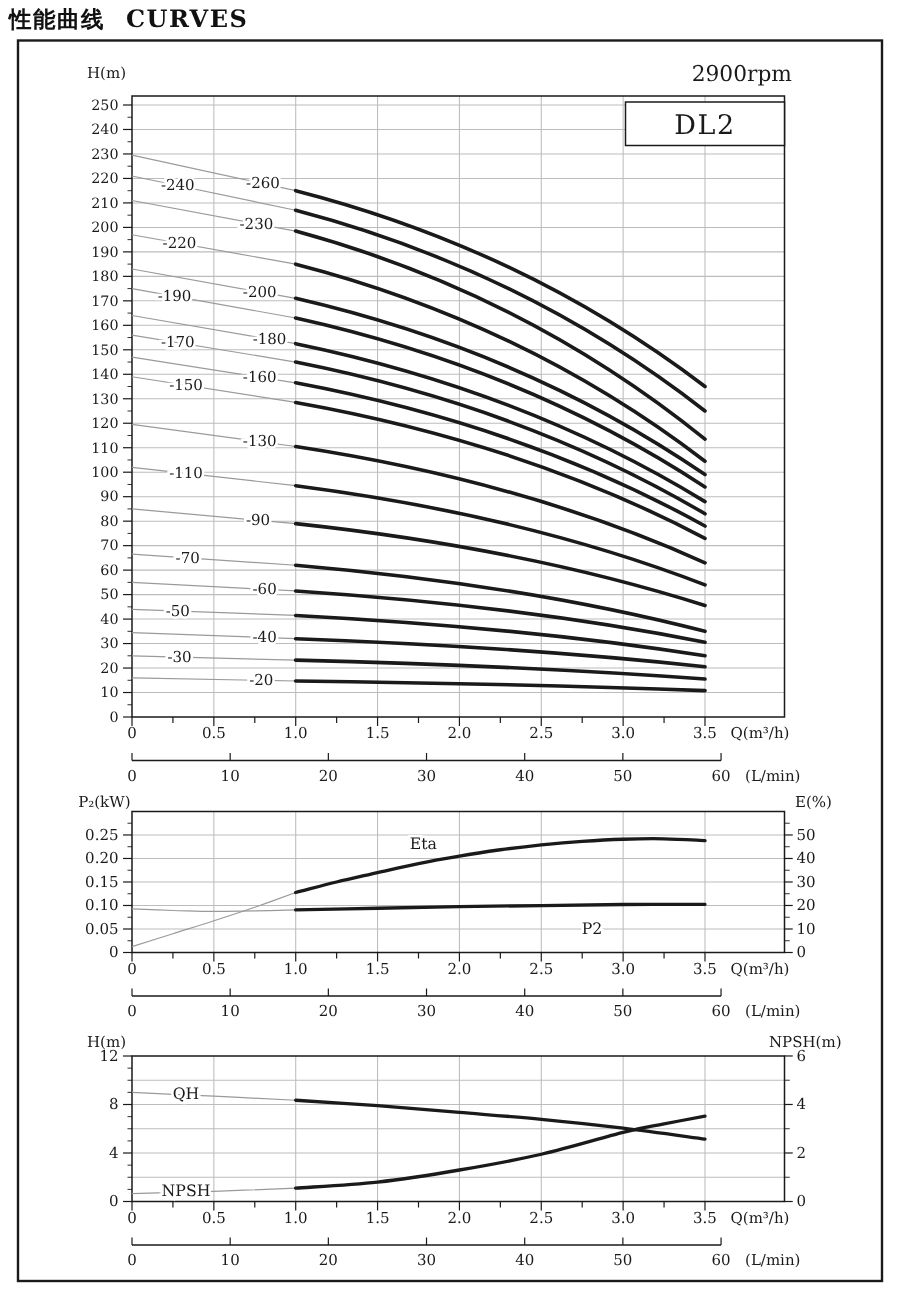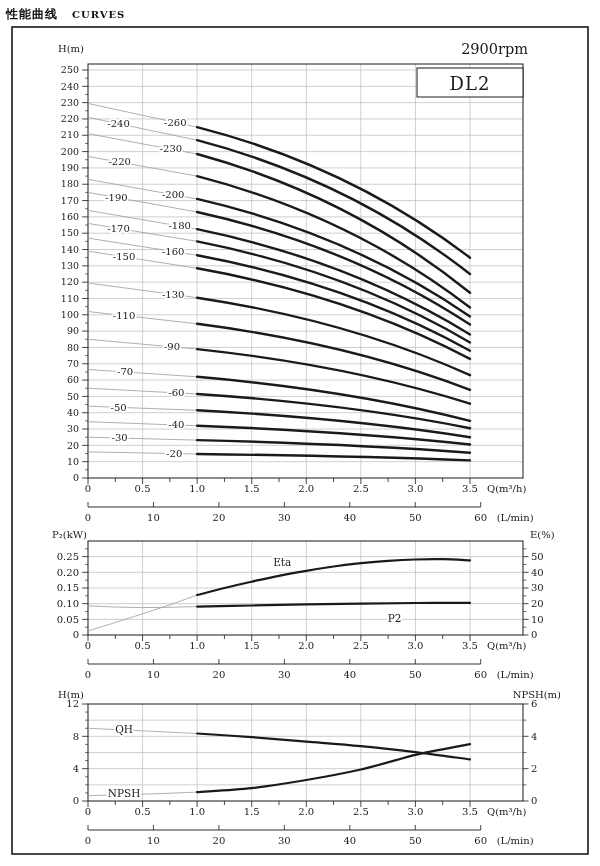--- a/index.html
+++ b/index.html
@@ -1,19 +1,19 @@
 <!DOCTYPE html>
 <html><head>
 <meta charset="utf-8">
 <style>
   html,body{margin:0;padding:0;background:#fff;}
   body{width:600px;height:866px;position:relative;font-family:"DejaVu Serif","Liberation Serif",serif;}
   #title{position:absolute;left:6px;top:3px;font-weight:bold;color:#111;white-space:nowrap;}
-  #title .cn{font-size:12px;letter-spacing:1px;}
-  #title .en{font-size:10px;margin-left:14px;letter-spacing:1px;text-align:right;}
+  #title .cn{font-size:15px;letter-spacing:1px;}
+  #title .en{font-size:16px;margin-left:14px;letter-spacing:1px;text-align:right;}
   svg{position:absolute;left:0;top:0;}
   svg text{font-family:"DejaVu Serif","Liberation Serif",serif;}
 </style>
 </head>
 <body>
 
 <div id="title">
   <span class="cn">性能曲线</span><span class="en">CURVES</span>
 </div>
 

